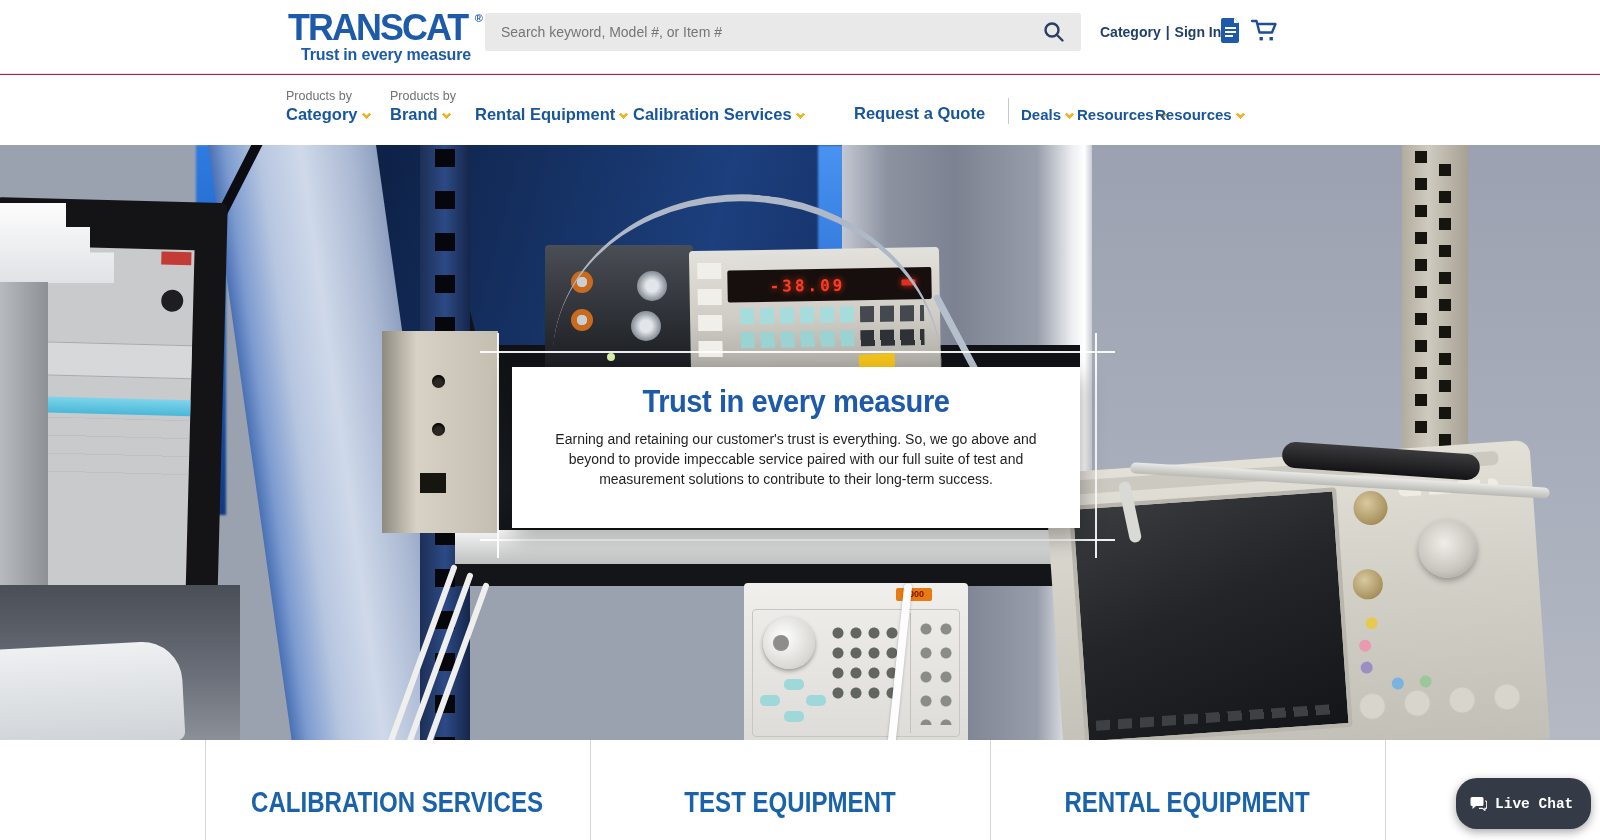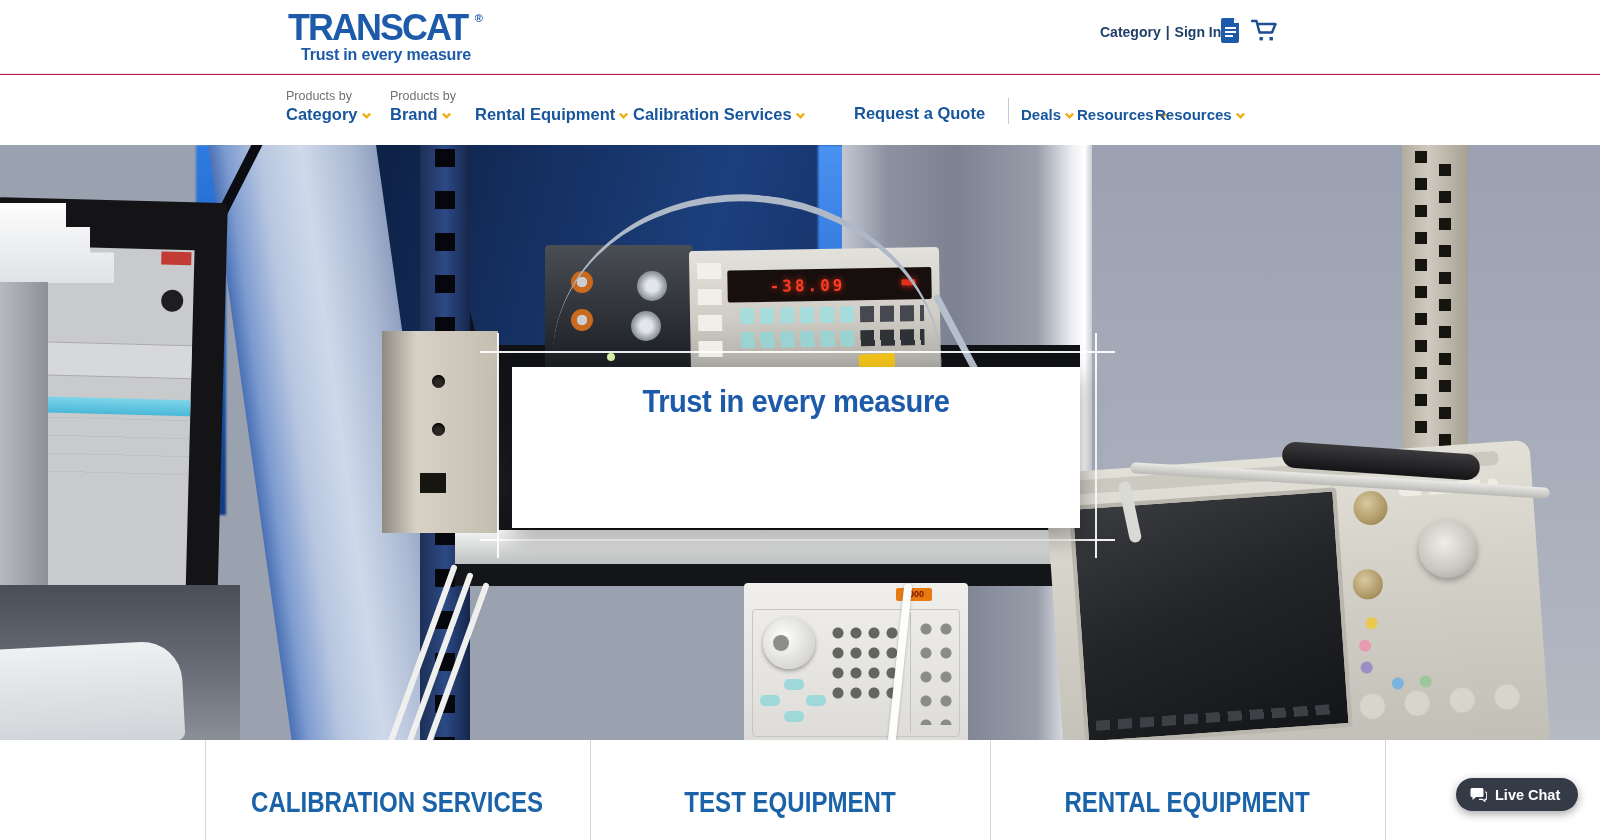--- a/index.html
+++ b/index.html
@@ -142,33 +142,42 @@
   .hero-body{position:static;display:block;width:500px;margin:0 auto;text-align:center;font-size:14px;line-height:1.43;color:#1f1f1f}
 
   
   .tiles{position:absolute;left:0;top:740px;width:1600px;height:100px;background:#fff}
   .tdiv{position:absolute;top:0;width:1px;height:100px;background:#d7d7d7}
   .td1{left:205px}.td2{left:590px}.td3{left:990px}.td4{left:1385px}
   .tile-title{position:absolute;top:46px;font-size:29px;font-weight:700;color:#1a63a9;white-space:nowrap;transform:translateX(-50%) scaleX(.83);cursor:pointer;letter-spacing:0}
   .tt1{left:397px}.tt2{left:790px}.tt3{left:1187px}
 
   
-  .live-chat{position:absolute;left:1456px;top:778px;height:33px;padding:0 18px 0 14px;border:0;border-radius:21px;background:#353b46;color:#fff;font-size:14.5px;font-weight:700;font-family:Liberation Sans, sans-serif;display:flex;align-items:center;gap:8px;cursor:pointer;box-shadow:0 3px 10px rgba(0,0,0,.35);z-index:40}
+  .live-chat{position:absolute;left:1456px;top:778px;height:51px;padding:0 18px 0 14px;border:0;border-radius:21px;background:#353b46;color:#fff;font-size:14.5px;font-weight:700;font-family:Liberation Mono, monospace;display:flex;align-items:center;gap:8px;cursor:pointer;box-shadow:0 3px 10px rgba(0,0,0,.35);z-index:40}
 </style>
 </head>
 <body>
 
 <div id="page">
 
   <header class="site-header">
     <a class="logo">
       <span><span class="logo-word">TRANSCAT</span><span class="logo-reg">®</span></span>
       <span class="logo-tagline">Trust in every measure</span>
     </a>
 
+    <div class="search-bar">
+      <input class="search-input" type="text" placeholder="Search keyword, Model #, or Item #" style="">
+      <button class="search-btn">
+        <svg width="24" height="24" viewBox="0 0 24 24" fill="none">
+          <circle cx="10" cy="10" r="6.5" stroke="#2a3f63" stroke-width="2.4"></circle>
+          <line x1="15" y1="15" x2="20.5" y2="20.5" stroke="#2a3f63" stroke-width="2.4" stroke-linecap="round"></line>
+        </svg>
+      </button>
+    </div>
 
     <div class="account">
       <a>Category</a><span class="acct-sep">|</span><a>Sign In</a><span class="chev sm"></span>
     </div>
 
     <a class="quote-doc">
       <svg width="20" height="26" viewBox="0 0 20 26">
         <path d="M2 1 h11 l5 5 v18 a2 2 0 0 1 -2 2 h-14 a2 2 0 0 1 -2 -2 v-21 a2 2 0 0 1 2 -2 z" fill="#1d5aa9"></path>
         <path d="M13 1 l5 5 h-5 z" fill="#ffffff"></path>
         <rect x="4" y="10" width="11" height="2" fill="#fff"></rect>
@@ -318,20 +327,21 @@
       <div class="wcable wc3"></div>
     </div>
 
     <div class="ch-line ch-v1"></div>
     <div class="ch-line ch-v2"></div>
     <div class="ch-line ch-h1"></div>
     <div class="ch-line ch-h2"></div>
 
     <div class="hero-card">
       <h1 class="hero-title">Trust in every measure</h1>
+      <p class="hero-body">Earning and retaining our customer's trust is everything. So, we go above and beyond to provide impeccable service paired with our full suite of test and measurement solutions to contribute to their long-term success.</p>
     </div>
   </section>
 
   <section class="tiles">
     <div class="tdiv td1"></div>
     <div class="tdiv td2"></div>
     <div class="tdiv td3"></div>
     <div class="tdiv td4"></div>
     <h2 class="tile-title tt1">CALIBRATION SERVICES</h2>
     <h2 class="tile-title tt2">TEST EQUIPMENT</h2>

